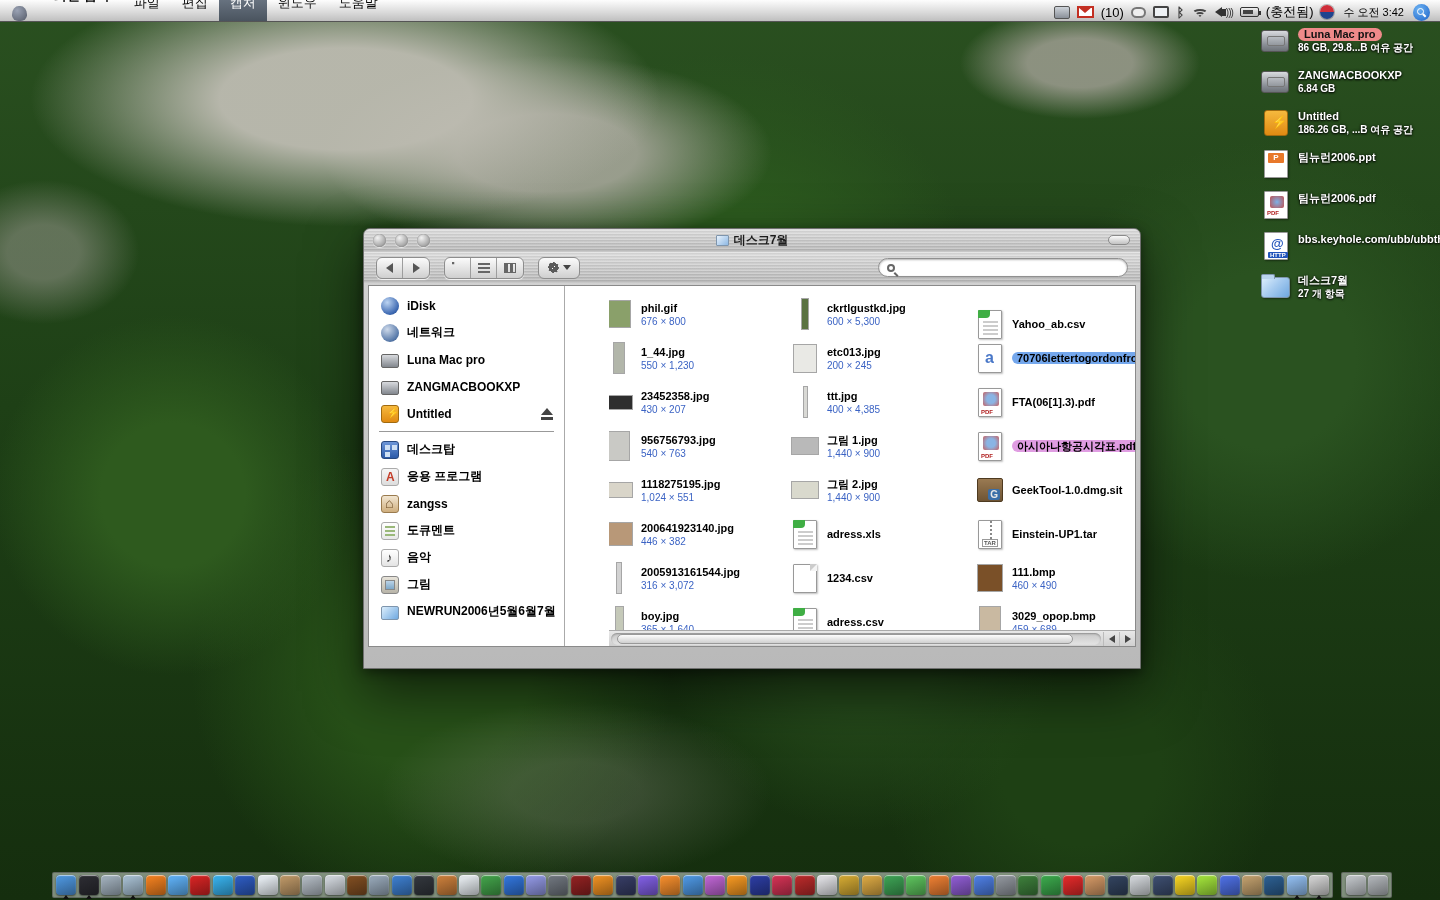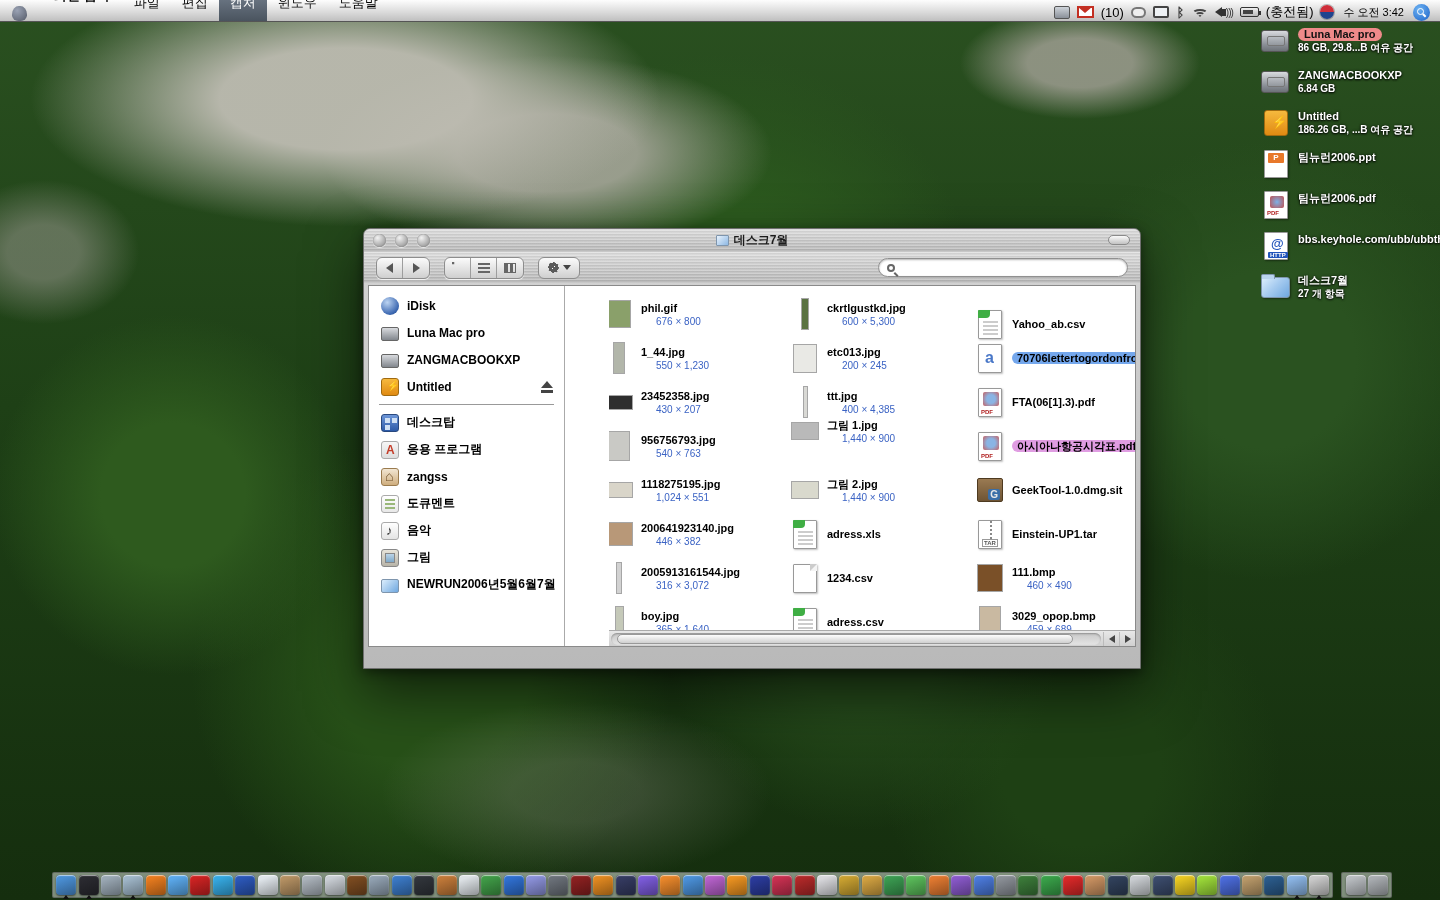--- a/index.html
+++ b/index.html
@@ -138,21 +138,21 @@
 
   .filearea { flex:1; position:relative; overflow:hidden; }
   .fgrid { position:absolute; left:0; top:0; right:0; bottom:16px; }
   .fcol { position:absolute; top:0; width:185px; }
   .frow { position:absolute; display:flex; align-items:center; height:44px; width:185px; }
   .fic { width:32px; flex:0 0 32px; display:flex; align-items:center; justify-content:center; }
   .fmeta { margin-left:6px; max-width:148px; }
   .fname { font-size:11px; font-weight:bold; color:#000; line-height:12px; }
   .fname .hl-blue { background:#74a7ec; border-radius:7px; padding:0 5px; box-decoration-break:clone; -webkit-box-decoration-break:clone; }
   .fname .hl-pink { background:#e09de2; border-radius:7px; padding:0 5px; }
-  .fdims { font-size:10px; color:#3b63c4; margin-top:2px;margin-left:15px; }
+  .fdims { font-size:10px; color:#3b63c4; margin-top:2px; }
   .thumb { box-shadow:0 0 0 1px rgba(0,0,0,.35); }
   .doc-pg { width:24px; height:29px; background:#fff; border:1px solid #999; border-radius:1px; position:relative; box-shadow:1px 1px 2px rgba(0,0,0,.25); }
   .doc-pg.green::before { content:""; position:absolute; left:-1px; top:-1px; width:12px; height:8px; background:#3fae44; border-radius:1px 0 4px 0; }
   .doc-pg.green::after { content:""; position:absolute; left:4px; top:10px; width:15px; height:2px; background:#ccc; box-shadow:0 4px #ccc, 0 8px #ccc, 0 12px #ccc; }
   .doc-pg.plain::after { content:""; position:absolute; right:-1px; top:-1px; border-top:7px solid #f4f4f4; border-left:7px solid #ccc; transform:rotate(90deg); }
   .doc-pg.worda::after { content:"a"; position:absolute; left:6px; top:4px; font-size:16px; font-weight:bold; color:#4a78c8; }
   .doc-pg.pdfpg::before { content:""; position:absolute; left:4px; top:3px; width:16px; height:14px; background:radial-gradient(circle,#8ab4e4 0 40%, #c86060 100%); border-radius:2px; }
   .doc-pg.pdfpg::after { content:"PDF"; position:absolute; left:2px; bottom:1px; font-size:6px; font-weight:bold; color:#b02020; }
   .doc-pg.tar::before { content:""; position:absolute; left:11px; top:0; width:2px; height:18px; background:repeating-linear-gradient(#888 0 2px, #fff 2px 4px); }
   .doc-pg.tar::after { content:"TAR"; position:absolute; left:3px; bottom:1px; font-size:6px; font-weight:bold; color:#555; border:1px solid #999; padding:0 1px; }
@@ -336,20 +336,24 @@
       <input placeholder="" style="">
     </div>
   </div>
   <div class="win-body">
     <div class="sidebar" id="sidebar">
         <div class="sb-item">
           <span class="sb-ico sbi-idisk"></span>
           <span>iDisk</span>
         </div>
         <div class="sb-item">
+          <span class="sb-ico sbi-net"></span>
+          <span>네트워크</span>
+        </div>
+        <div class="sb-item">
           <span class="sb-ico sbi-hd"></span>
           <span>Luna Mac pro</span>
         </div>
         <div class="sb-item">
           <span class="sb-ico sbi-hd"></span>
           <span>ZANGMACBOOKXP</span>
         </div>
         <div class="sb-item">
           <span class="sb-ico sbi-usb"></span>
           <span>Untitled</span>
@@ -482,21 +486,21 @@
             </div>
             <div class="frow" style="top: 94px;">
               <div class="fic">
                 <div class="thumb" style="width: 3px; height: 30px; background: rgb(217, 217, 213);"></div>
               </div>
               <div class="fmeta">
                 <div class="fname">ttt.jpg</div>
                 <div class="fdims">400 × 4,385</div>
               </div>
             </div>
-            <div class="frow" style="top: 123px; align-items: center;">
+            <div class="frow" style="top: 138px; align-items: center;">
               <div class="fic">
                 <div class="thumb" style="width: 26px; height: 16px; background: rgb(185, 185, 185);"></div>
               </div>
               <div class="fmeta">
                 <div class="fname">그림 1.jpg</div>
                 <div class="fdims">1,440 × 900</div>
               </div>
             </div>
             <div class="frow" style="top: 182px;">
               <div class="fic">

